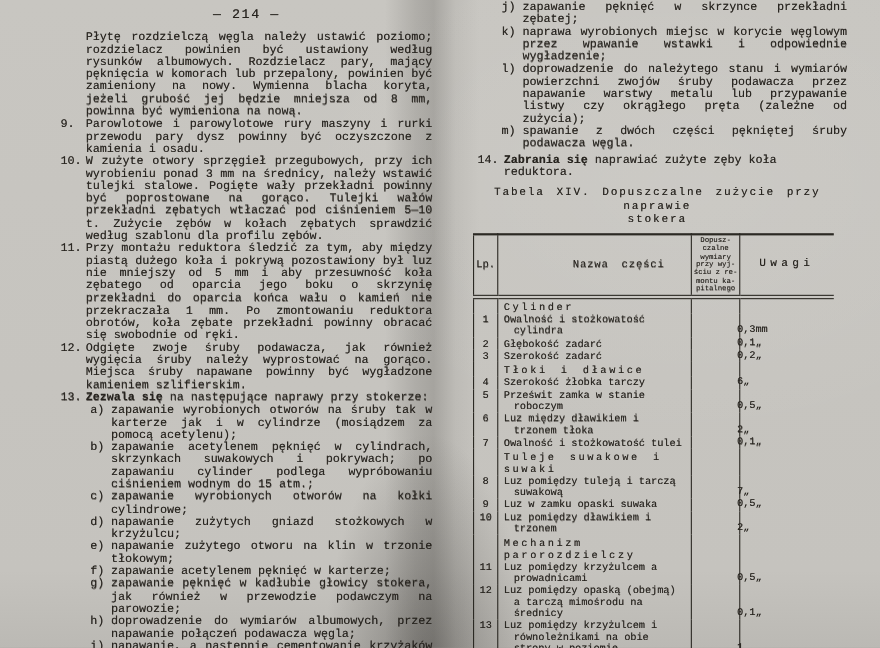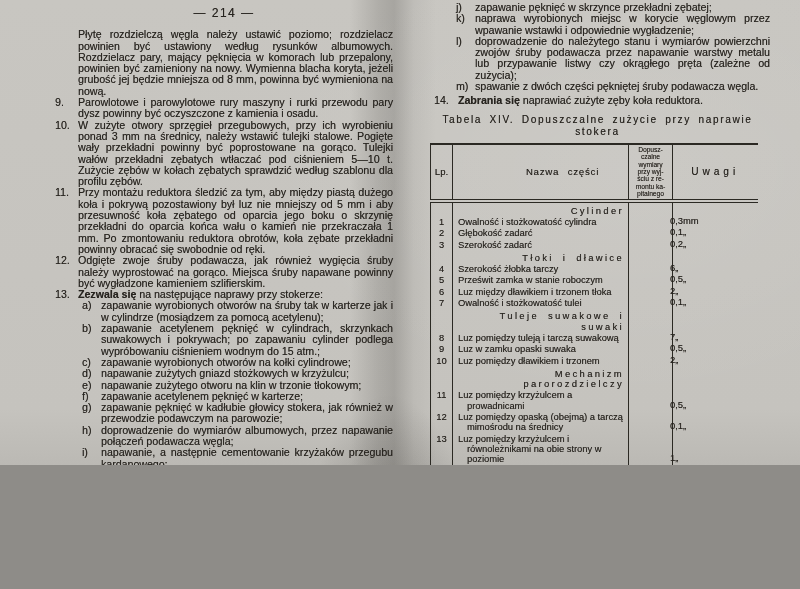--- a/index.html
+++ b/index.html
@@ -1,19 +1,19 @@
 <!DOCTYPE html>
 <html lang="pl"><head>
 <meta charset="utf-8">
 <style>
   * { margin:0; padding:0; box-sizing:border-box; }
   html,body { background:#8e8c88; }
   .scan {
-    position:relative; width:800px; height:465px; overflow:hidden;
-    font-family:Liberation Sans, sans-serif;
+    position:relative; width:800px; height:589px; overflow:hidden;
+    font-family:Liberation Mono, monospace;
     color:#26231e;
     text-shadow:0.2px 0.2px 0.5px rgba(35,30,25,0.55);
     background:
       radial-gradient(ellipse 130px 300px at 388px 610px, rgba(35,33,30,0.38), rgba(35,33,30,0) 72%),
       linear-gradient(90deg, rgba(0,0,0,0) 0px, rgba(0,0,0,0) 350px, rgba(50,48,44,0.16) 378px, rgba(50,48,44,0.22) 394px, rgba(50,48,44,0.06) 414px, rgba(0,0,0,0) 436px),
       radial-gradient(ellipse 520px 340px at 620px 170px, rgba(255,255,255,0.08), rgba(255,255,255,0) 70%),
       linear-gradient(180deg, #c8c6c1 0%, #c5c3be 88%, #bbb9b4 100%);
   }
   .page { position:absolute; font-size:10.6px; line-height:11.3px; }
   .page-left  { left:55px;  top:8px; width:338px; }
@@ -46,21 +46,21 @@
   .h-dims{ font-size:6.6px; line-height:7.3px; white-space:pre-line; }
   .h-rem { font-size:10px; letter-spacing:4px; }
   .b-l { border-left:1.4px solid #2b2923; }
   .b-r { border-right:1.4px solid #2b2923; }
   tbody td { vertical-align:top; padding-top:1px; }
   td.c-lp  { text-align:center; }
   td.c-name{ padding-left:5px; padding-right:4px; }
   .name-text { display:block; padding-left:9px; text-indent:-9px; text-align:left; }
   td.c-val { vertical-align:bottom; padding:0 4px 1px 5px; }
   .val-wrap { display:flex; justify-content:space-between; align-items:flex-end;padding-left:36px; }
-  tr.section-row td.c-name { text-align:right; letter-spacing:2.4px; word-spacing:4px; white-space:pre-line; padding-top:3px; }
+  tr.section-row td.c-name { text-align:left; letter-spacing:2.4px; word-spacing:4px; white-space:pre-line; padding-top:3px; }
 </style>
 </head>
 <body>
 
 <div class="scan">
 
   <div class="page page-left">
     <div class="page-num">— 214 —</div>
 
     <p class="cont">Płytę rozdzielczą węgla należy ustawić poziomo; rozdzielacz powinien być ustawiony według rysunków albumowych. Rozdzielacz pary, mający pęknięcia w komorach lub przepalony, powinien być zamieniony na nowy. Wymienna blacha koryta, jeżeli grubość jej będzie mniejsza od 8 mm, powinna być wymieniona na nową.</p>

